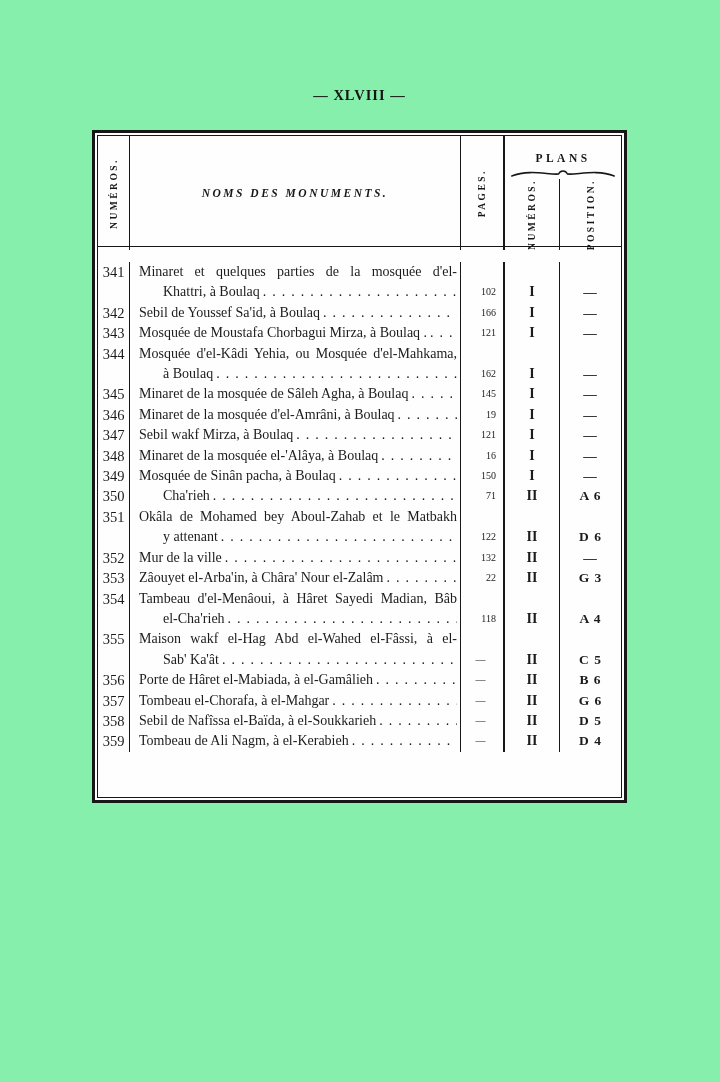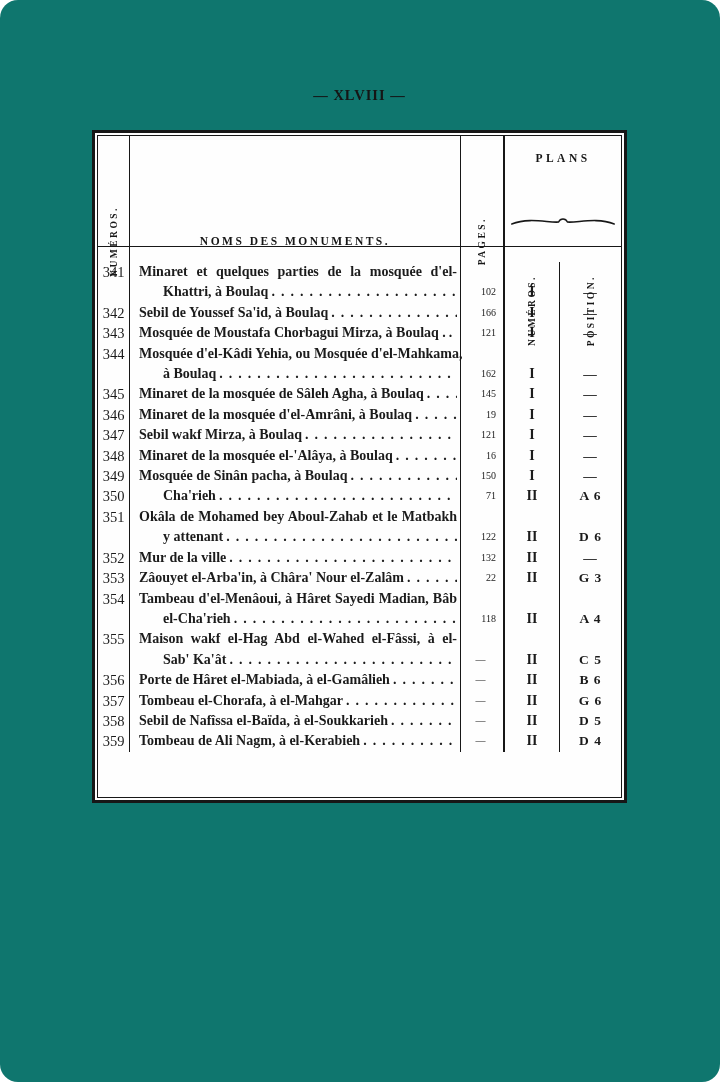--- a/index.html
+++ b/index.html
@@ -4,21 +4,21 @@
 <style>
   html,body { margin:0; padding:0; }
   body {
     width:720px; height:1082px;
     background:#ffffff;
     font-family:"Liberation Serif","DejaVu Serif",serif;
     color:#1b1b1b;
     position:relative;
     overflow:hidden;
   }
-  .sheet { position:absolute; inset:0; background:#0f766e;border-radius:18px; }
+  .sheet { position:absolute; inset:0; background:#86efac; }
 
   .folio {
     position:absolute; top:87px; left:92px; width:535px;
     text-align:center; font-size:14.5px; font-weight:bold;
     letter-spacing:1px; color:#151515;
   }
 
   .tframe {
     position:absolute; left:92px; top:130px; width:535px; height:673px;
     border:3.5px solid #171717; padding:2px; box-sizing:border-box;
@@ -31,45 +31,45 @@
   }
 
   
   .thead {
     display:grid; grid-template-columns:31px 331px 43px 1fr;
     height:110px; flex:0 0 auto;
     border-bottom:1.5px solid #171717;
   }
   .hc { display:flex; align-items:center; justify-content:center; min-width:0; }
   .hc2,.hc3 { border-left:1px solid #171717; }
-  .hc4 { border-left:2px solid #171717; display:flex; flex-direction:column; align-items:stretch; justify-content:flex-end;gap:48px; }
+  .hc4 { border-left:2px solid #171717; display:flex; flex-direction:column; align-items:stretch; justify-content:flex-end; }
   .vtext {
     writing-mode:vertical-rl; transform:rotate(180deg);
     font-size:9.5px; font-weight:bold; letter-spacing:2.5px; white-space:nowrap;
     color:#171717;
   }
-  .htext { font-size:11.5px; font-weight:bold; letter-spacing:2.5px; color:#171717; }
+  .htext { font-size:11.5px; font-weight:bold; letter-spacing:2.5px; color:#171717;font-style:italic; }
   .plans-title { text-align:center; font-size:11.5px; font-weight:bold; letter-spacing:3.5px; margin-top:16px; color:#171717; }
   .brace { height:12px; margin:3px 5px 0 5px; }
   .brace svg { display:block; width:100%; height:10px; }
   .plans-sub { flex:1; display:grid; grid-template-columns:54px 1fr; }
   .psc { display:flex; align-items:center; justify-content:center; }
   .psc2 { border-left:1px solid #171717; }
 
   
   .tbody { flex:1; padding-top:15px; font-size:14px; overflow:hidden; }
   .brow { display:grid; grid-template-columns:31px 331px 43px 56px 1fr; line-height:20.4px; }
   .bc { min-width:0; box-sizing:border-box; }
   .c-num { text-align:center; font-size:14.5px; }
   .c-name { border-left:1px solid #171717; padding:0 3px 0 9px; }
   .c-page { border-left:1px solid #171717; display:flex; align-items:flex-end; justify-content:flex-end; padding-right:7px; font-size:10px; }
   .c-page.dash { justify-content:center; padding-right:3px; }
   .c-plan { border-left:2px solid #171717; display:flex; align-items:flex-end; justify-content:center; font-size:14px; font-weight:bold; }
   .c-pos  { border-left:1px solid #171717; display:flex; align-items:flex-end; justify-content:center; font-size:13.5px; letter-spacing:1px; font-weight:bold; }
-  .nline { display:flex; align-items:baseline;font-weight:bold; }
+  .nline { display:flex; align-items:baseline; }
   .nline .txt { white-space:nowrap; }
   .nline.fill { display:block; text-align:justify; text-align-last:justify; white-space:normal; }
   .nline.ind { padding-left:24px; }
   .dots { flex:1 1 auto; min-width:0; overflow:hidden; white-space:nowrap; letter-spacing:6px; padding-left:3px; }
 </style>
 </head>
 <body>
 
 <div class="sheet">
   <div class="folio">— XLVIII —</div>

